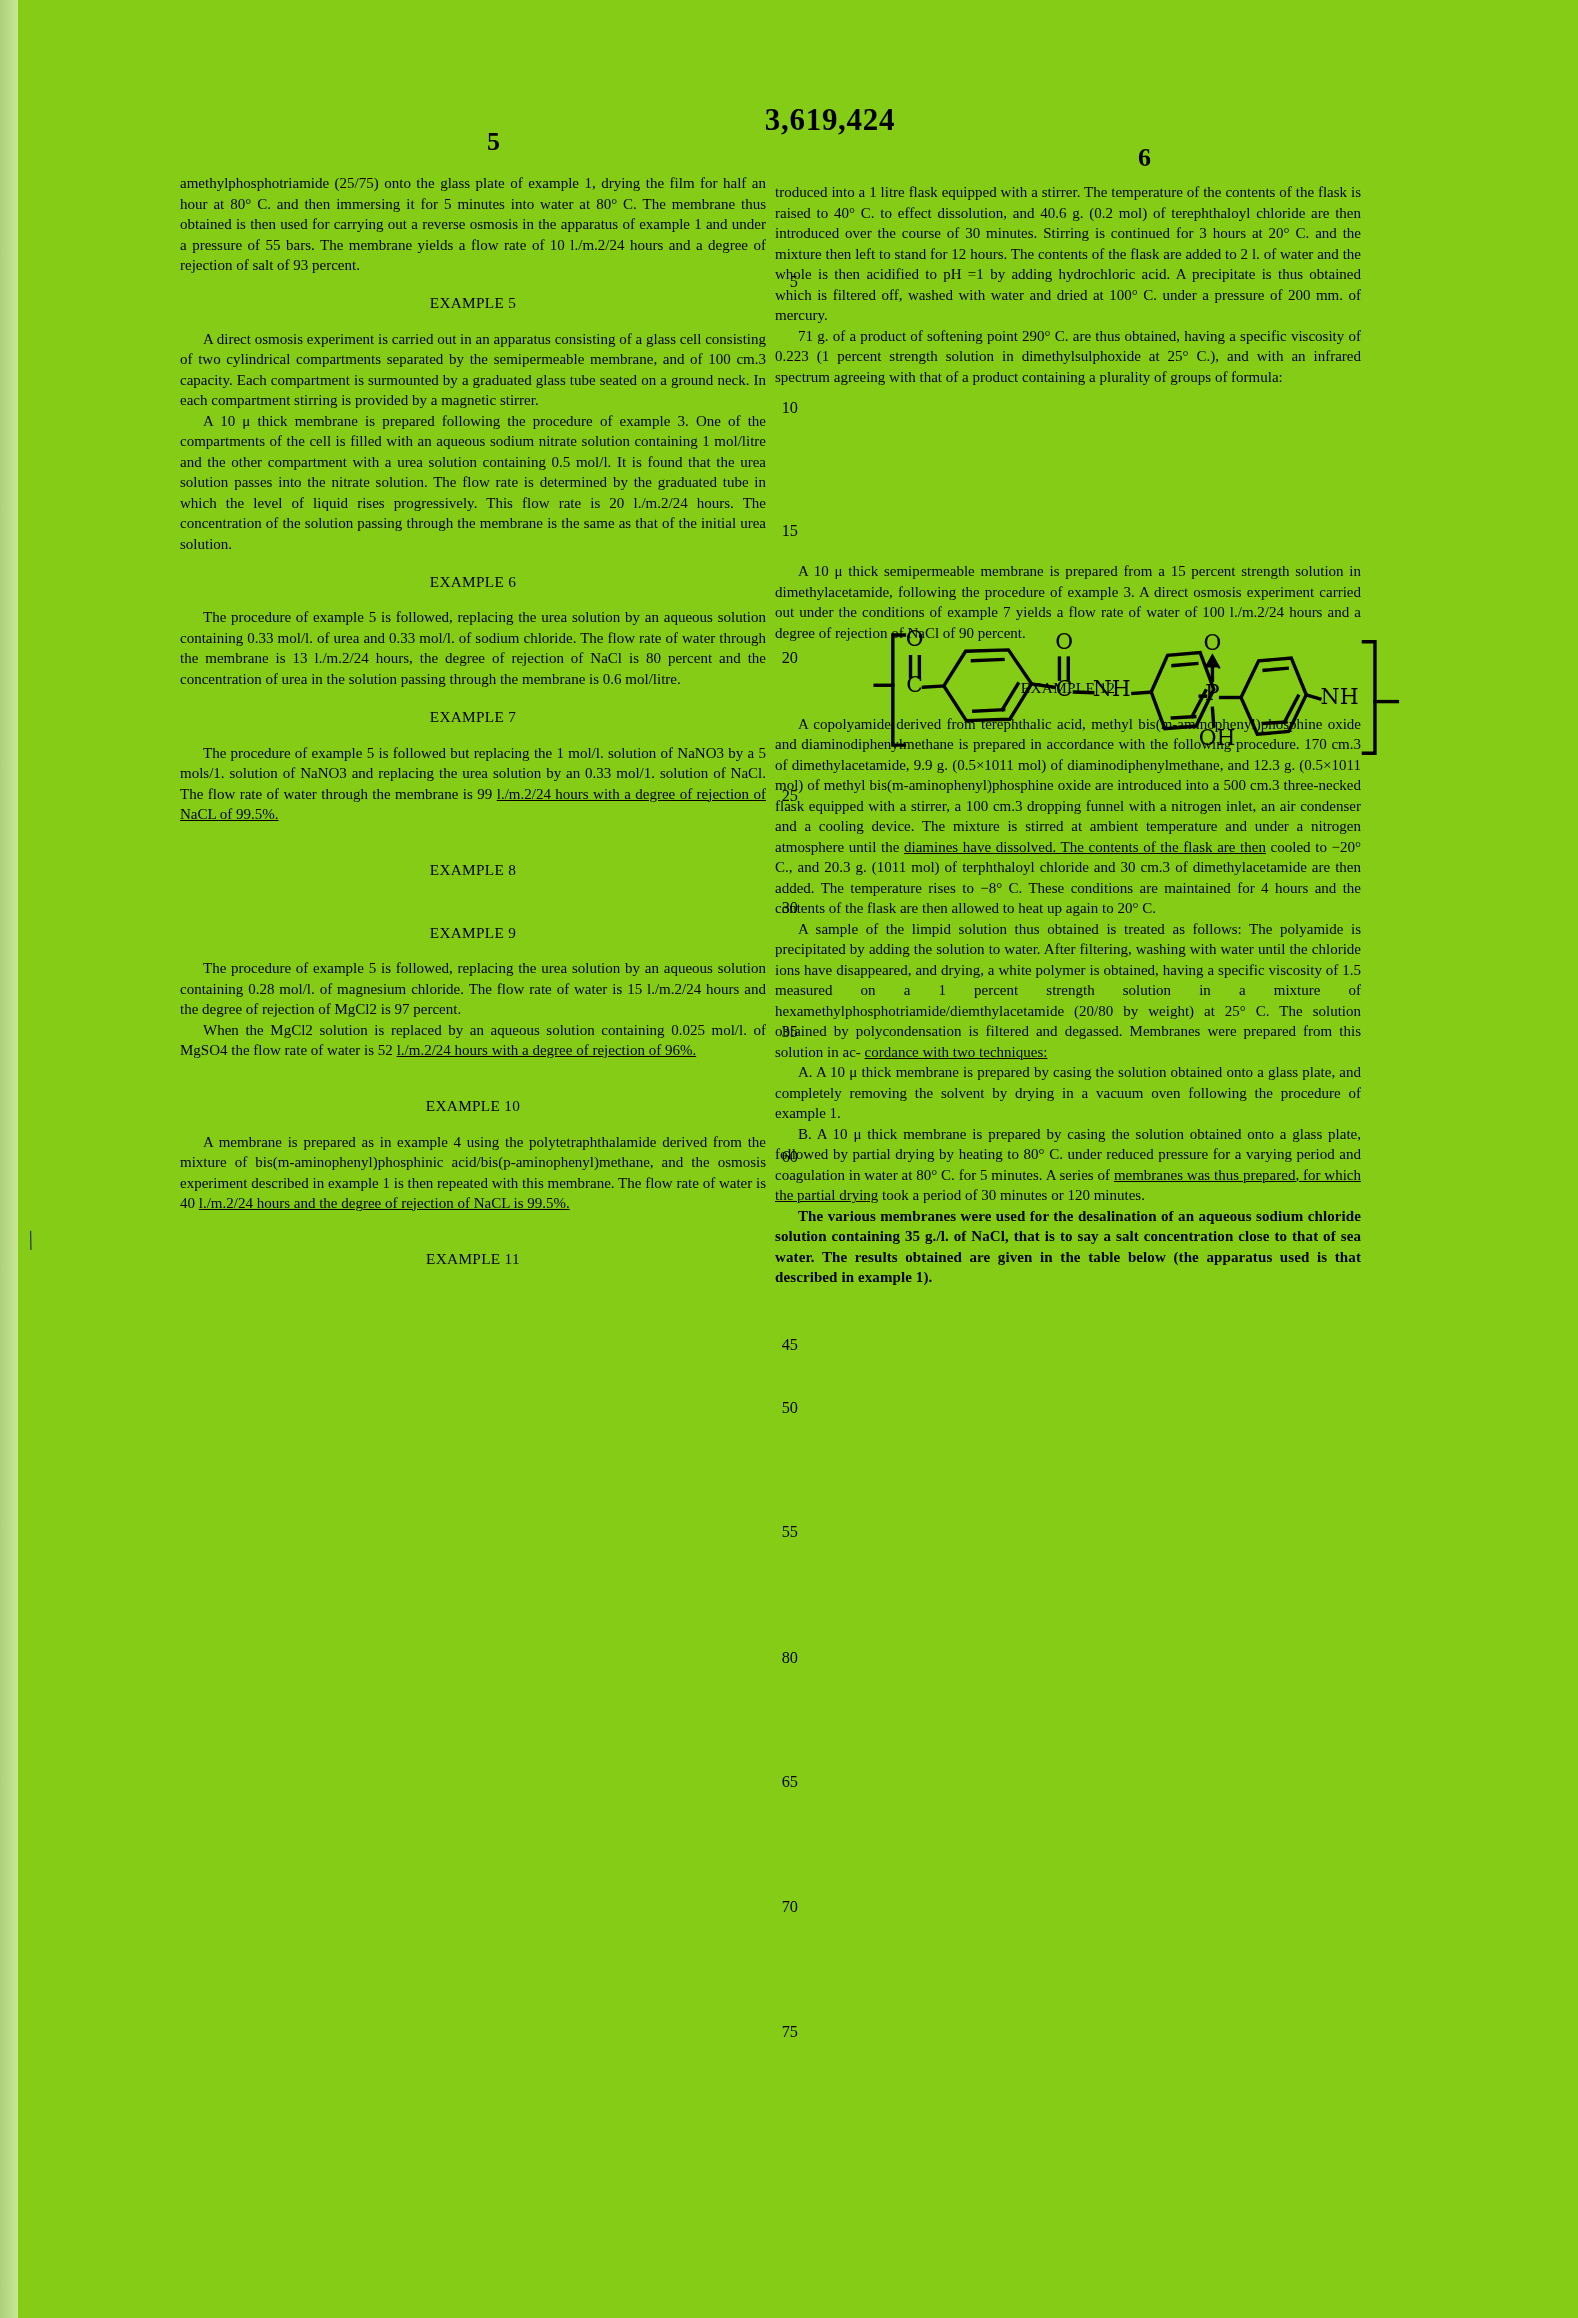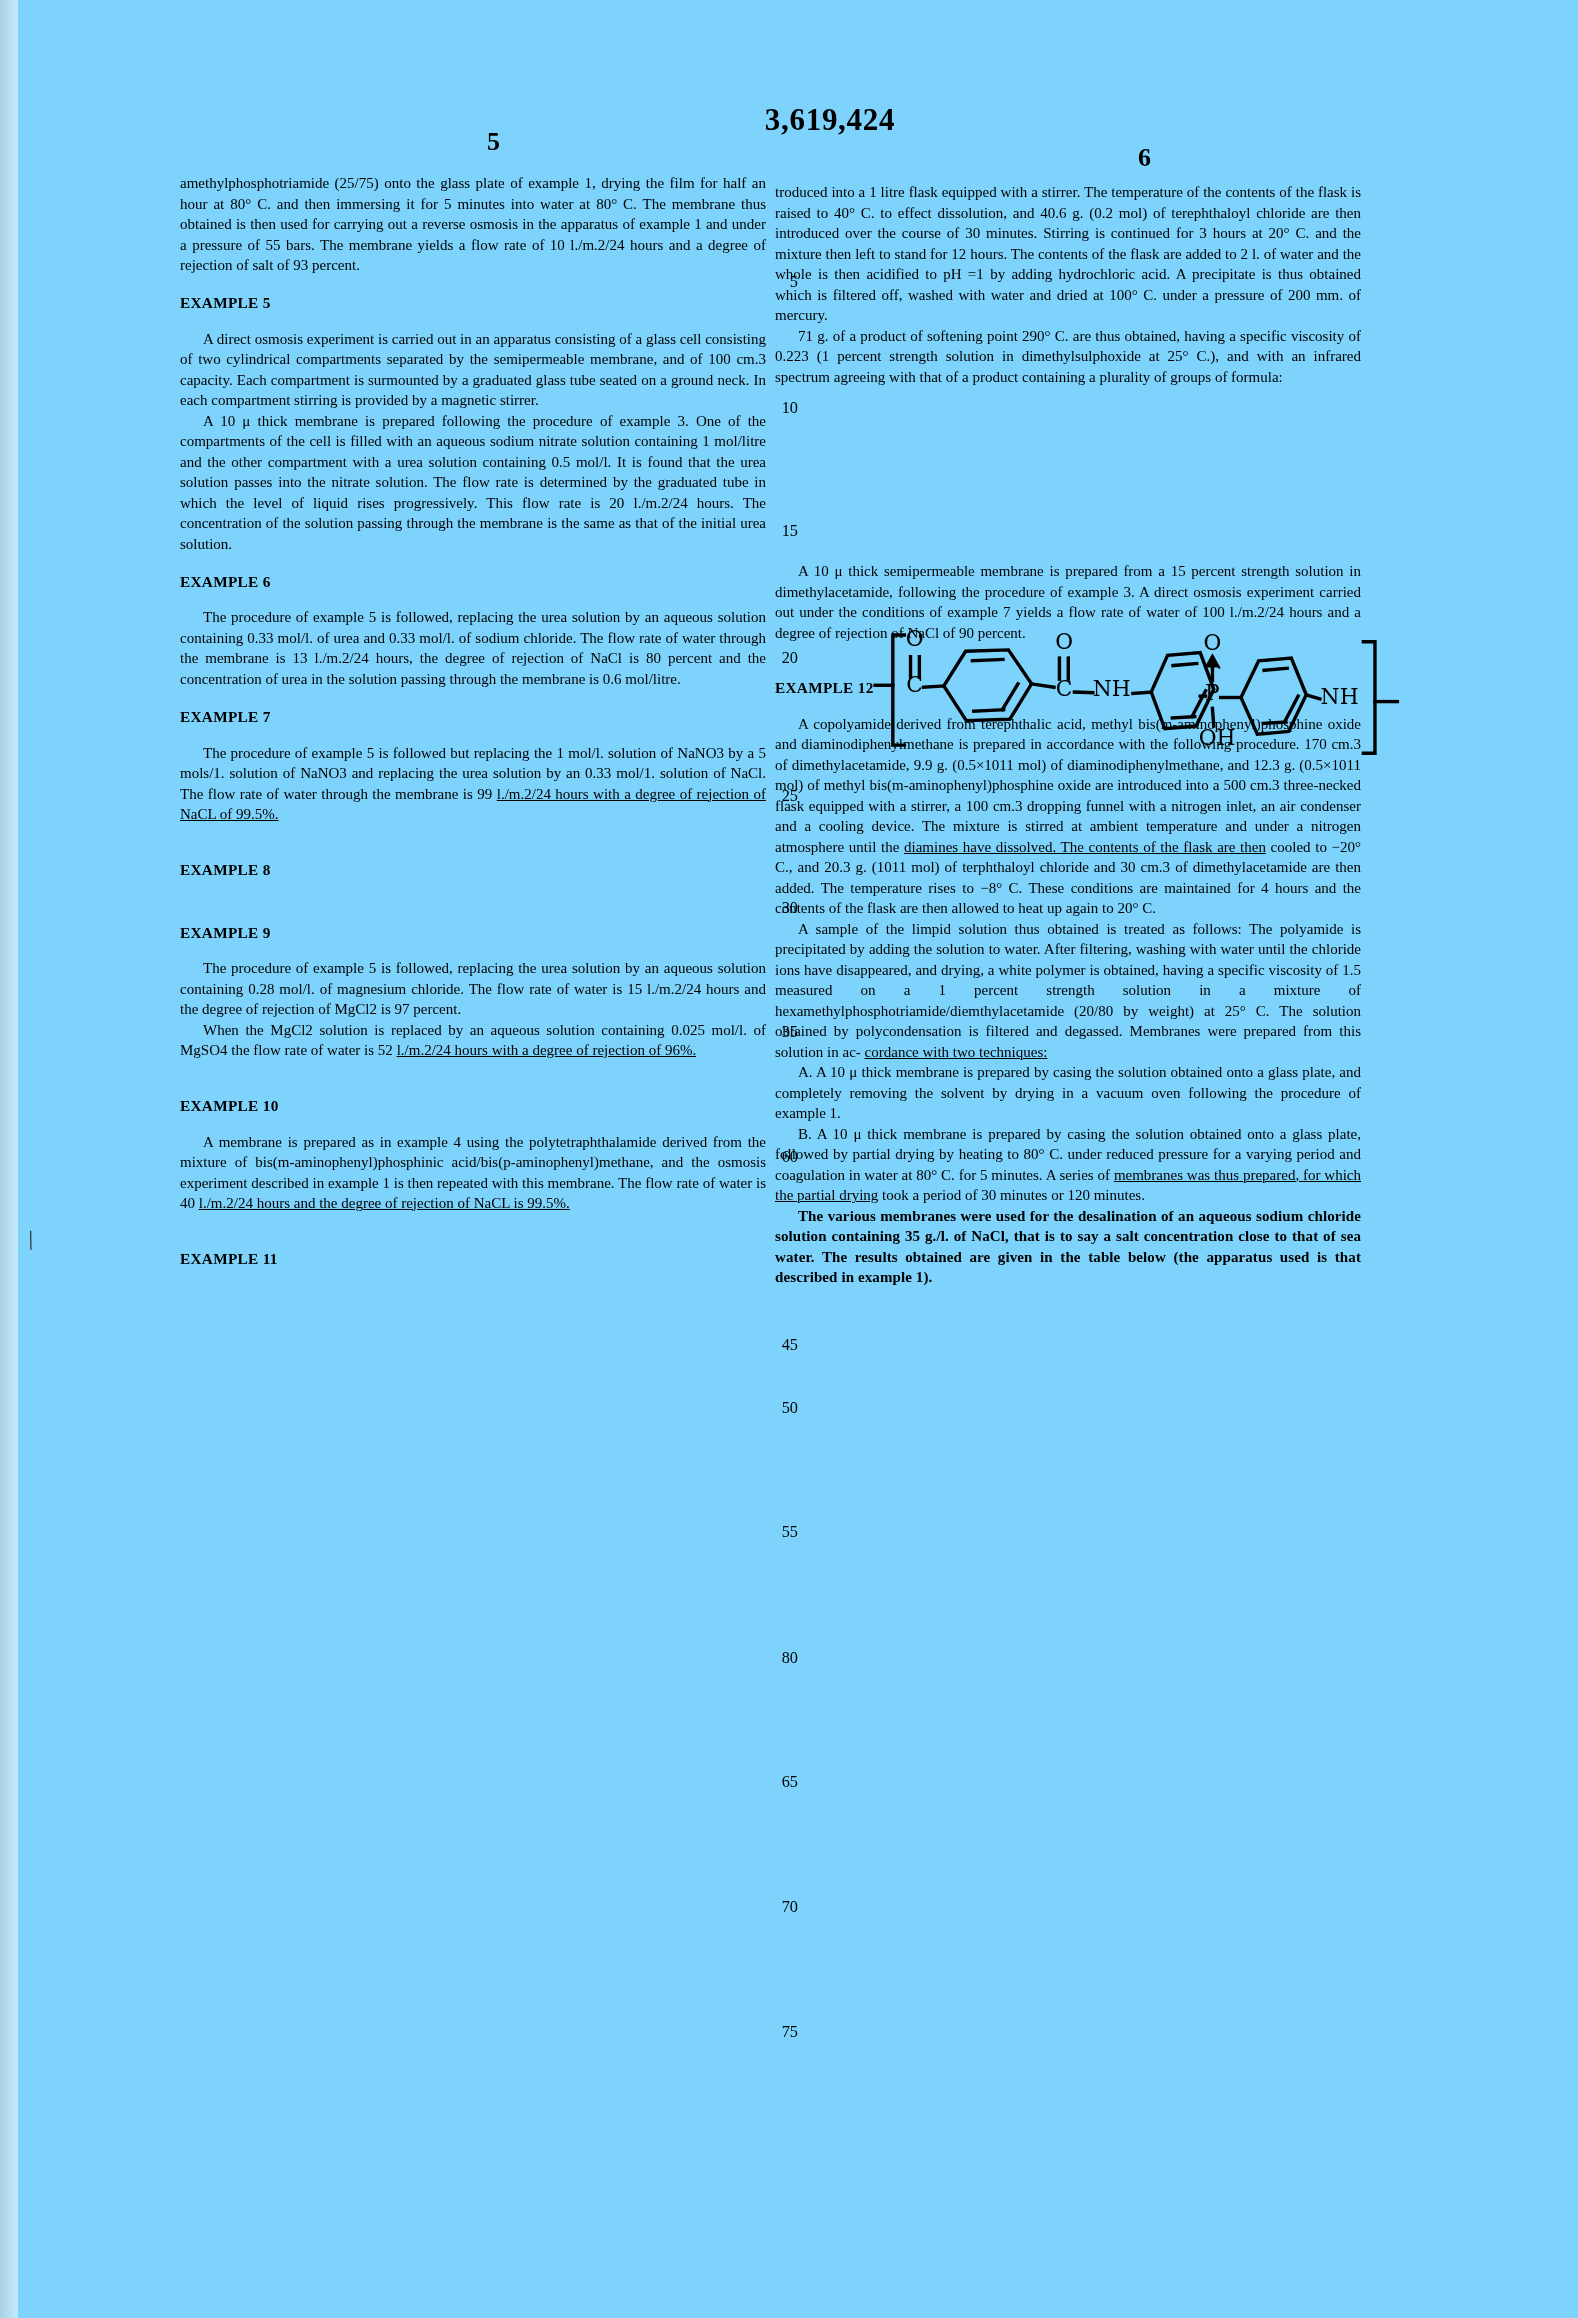--- a/index.html
+++ b/index.html
@@ -5,21 +5,21 @@
   html, body { margin:0; padding:0; background:#ffffff; }
   body {
     width:1578px; height:2319px;
     font-family:"Liberation Serif", serif;
     color:#000;
     position:relative;
     overflow:hidden;
   }
   .page {
     position:absolute; inset:0;
-    background:#7dd3fc;
+    background:#84cc16;
   }
   
   .patent-number{
     position:absolute; left:0; right:0; top:102px;
     text-align:center;
     font-size:31px; letter-spacing:0.7px; font-weight:700;
     transform:translateX(41px);
   }
   .col-page-num{
     position:absolute; font-size:26px; font-weight:700;
@@ -35,25 +35,24 @@
     line-height:20.5px;
     text-align:justify;
   }
   .col.left { left:180px; top:173px; }
   .col.right{ left:775px; top:182px; }
 
   .col p{ margin:0; text-indent:23px; }
   .col p.noindent{ text-indent:0; }
   .exhead{
     margin:17.7px 0 15px 0;
-    text-align:left;
+    text-align:center;
     text-indent:0;
     font-size:15.3px;
     letter-spacing:0.3px;
-    font-weight:bold;
   }
   .spacer-sm{ height:9.5px; }
   .spacer-md{ height:17.7px; }
   .u { text-decoration:underline; text-decoration-thickness:1.4px; }
 
   
   .heavy{
     font-weight:700;
     letter-spacing:0.1px;
     filter:contrast(1.25);

